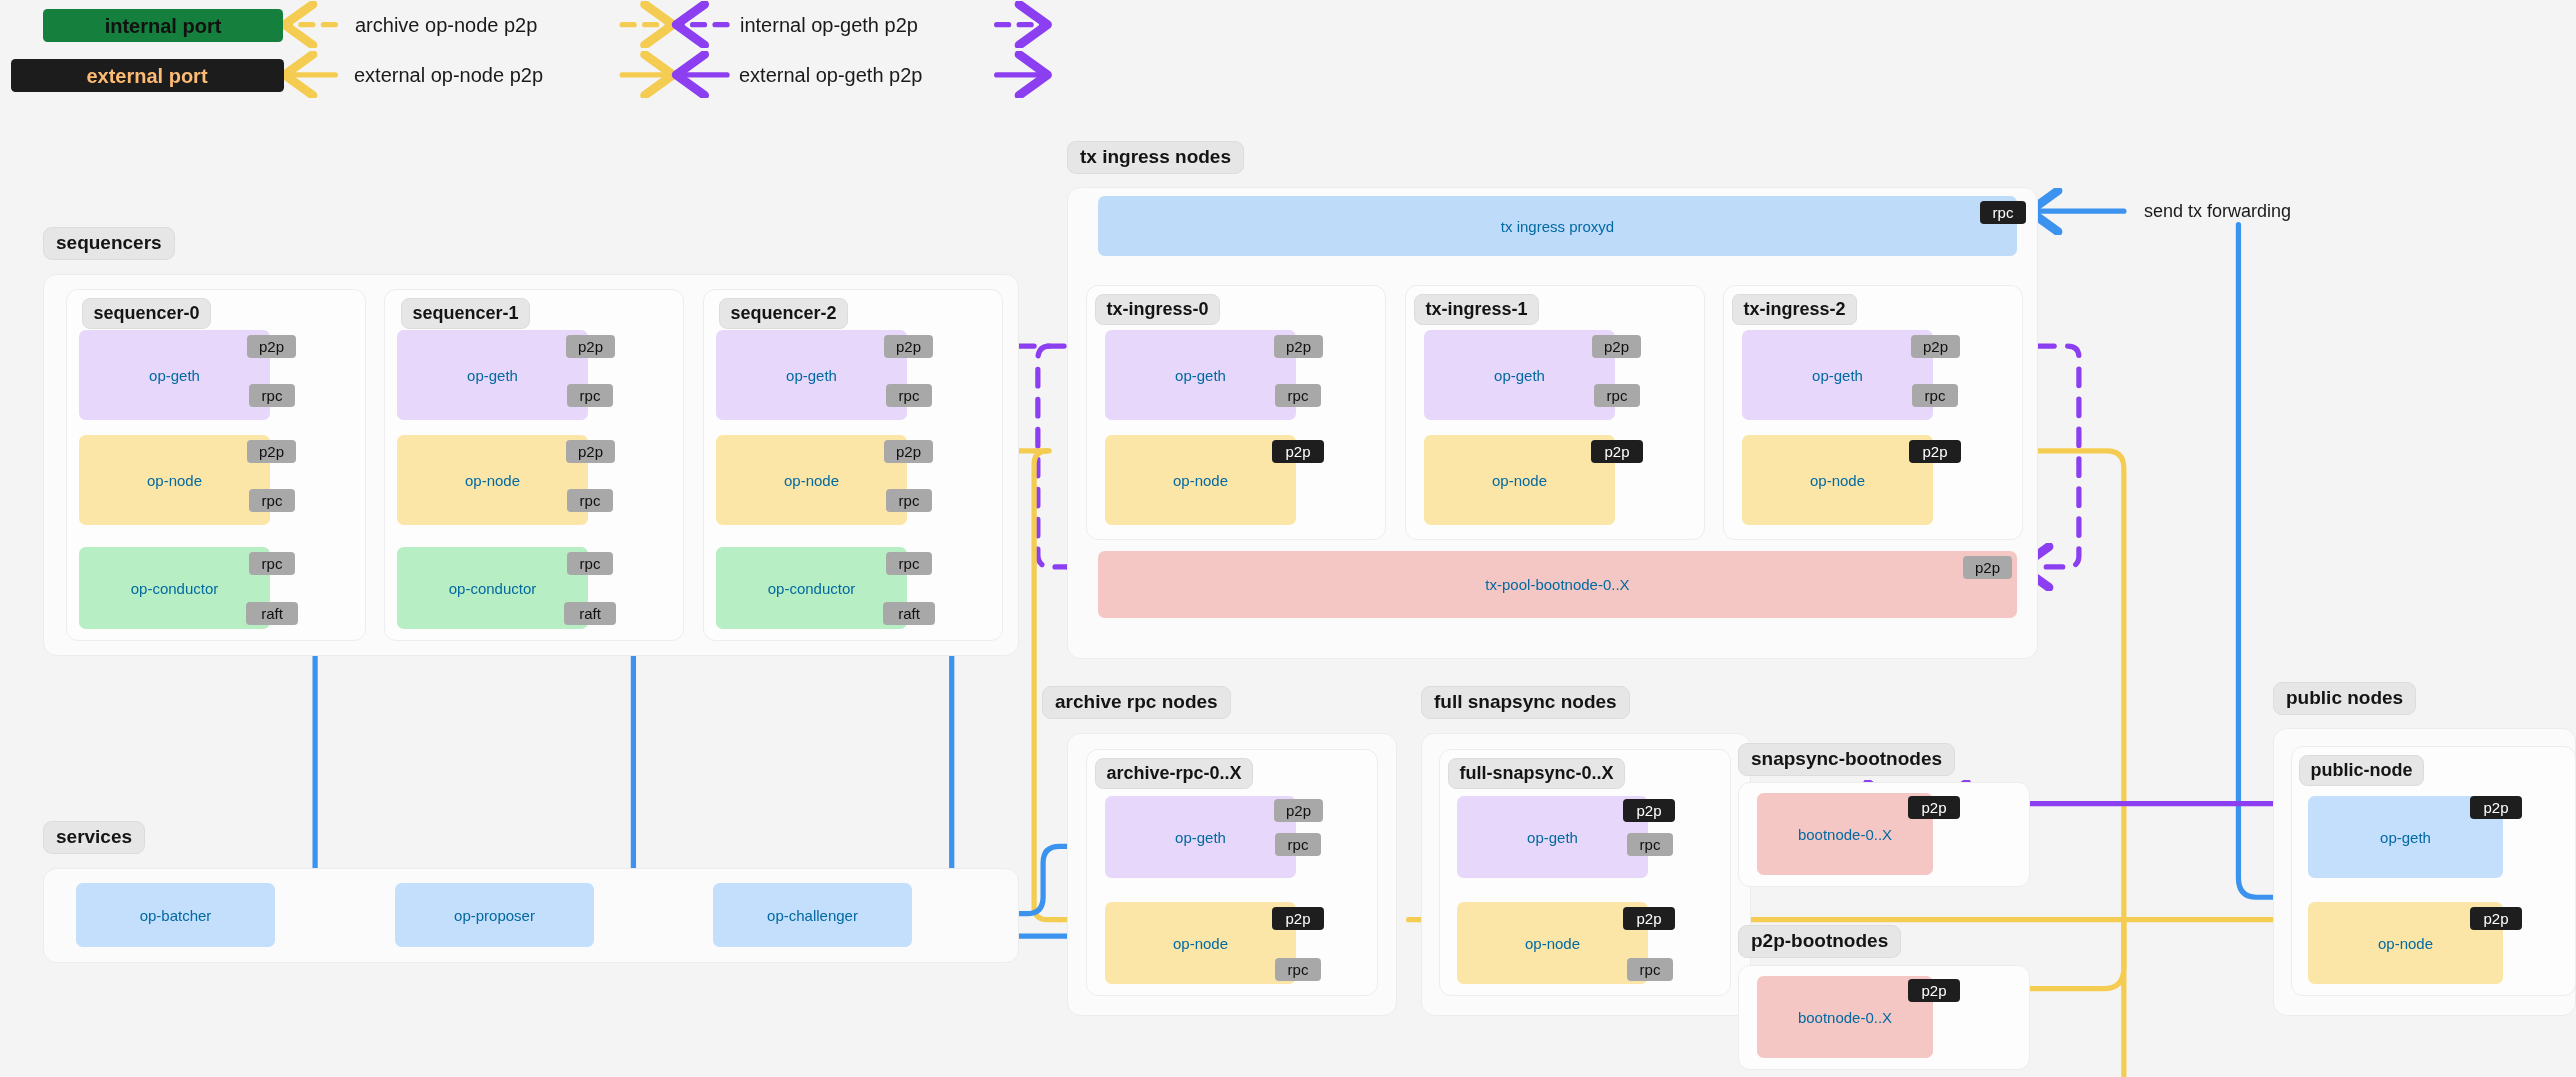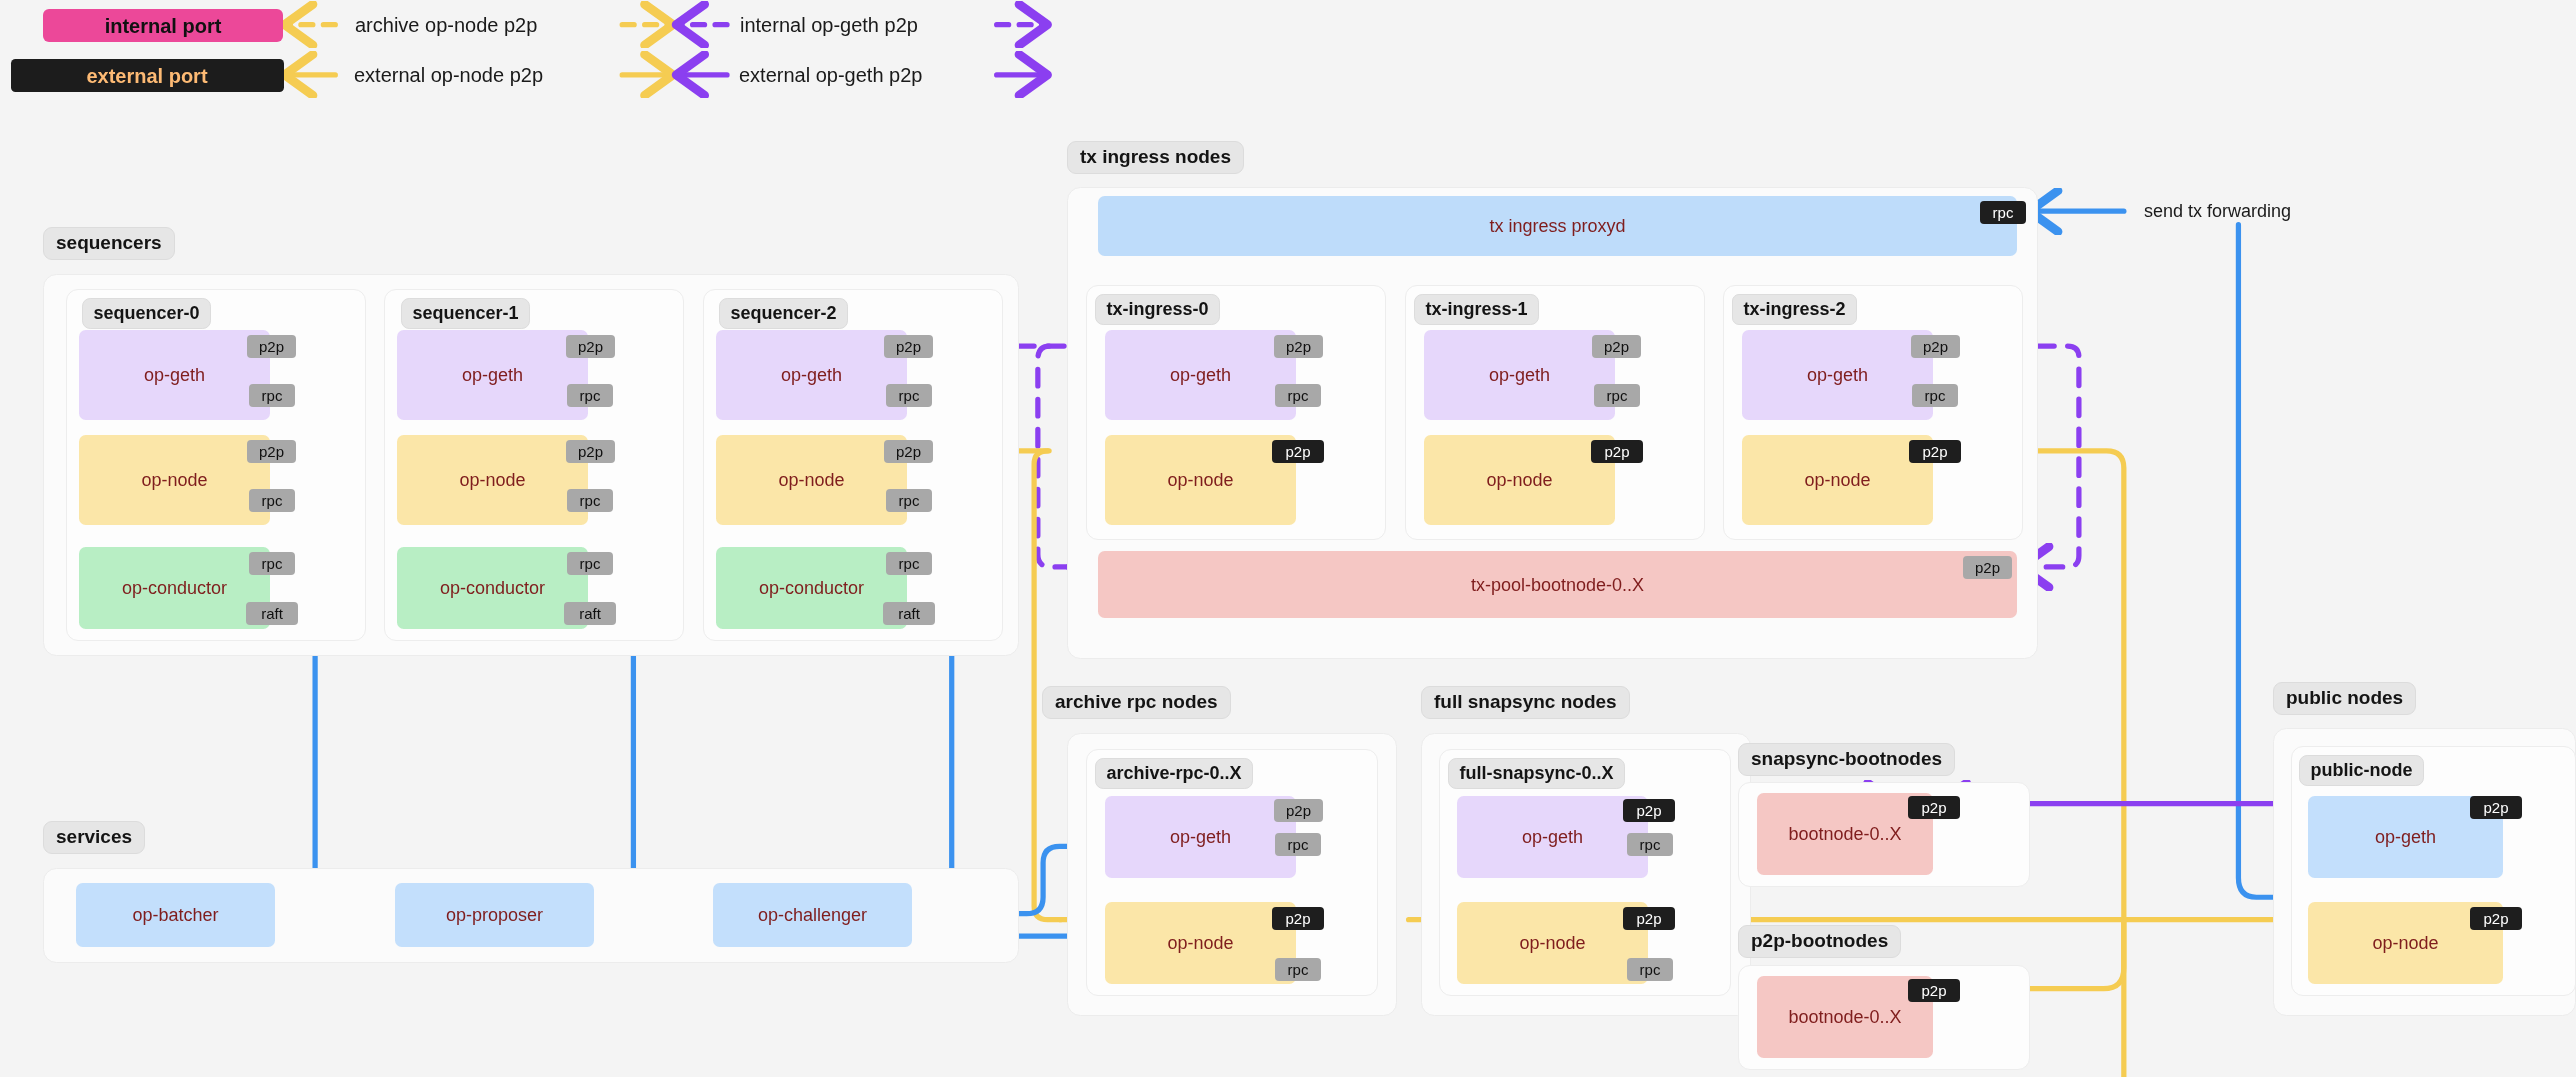--- a/index.html
+++ b/index.html
@@ -59,22 +59,22 @@
   
   .proc{
     position:absolute;
     border-radius:6.7px;
     box-sizing:border-box;
     display:flex;
     align-items:center;
     justify-content:center;
   }
   .proc span{
-    font-size:18px;
-    color:#7f1d1d;
+    font-size:15px;
+    color:#0369a1;
     line-height:1;
     white-space:nowrap;
   }
   .geth{background:#e6d7fb;}
   .onode{background:#fbe6a8;}
   .ocond{background:#b8eec4;}
   .proxyd{background:#bedcfa;}
   .bootnode{background:#f5c7c4;}
   .svc{background:#c3dffc;}
   .pubgeth{background:#c3dffc;}
@@ -96,21 +96,21 @@
   
   .legend-pill{
     position:absolute;
     border-radius:4.5px;
     font-size:20px;
     font-weight:700;
     line-height:1;
     display:flex;align-items:center;justify-content:center;
     box-sizing:border-box;
   }
-  .legend-pill.internal{background:#ec4899;color:#111;border-radius:6px;}
+  .legend-pill.internal{background:#15803d;color:#111;}
   .legend-pill.external{background:#1c1c1c;color:#fdba74;}
   .legend-text{
     position:absolute;
     font-size:20px;
     color:#1a1a1a;
     white-space:nowrap;
     line-height:1;
   }
   .free-text{
     position:absolute;

